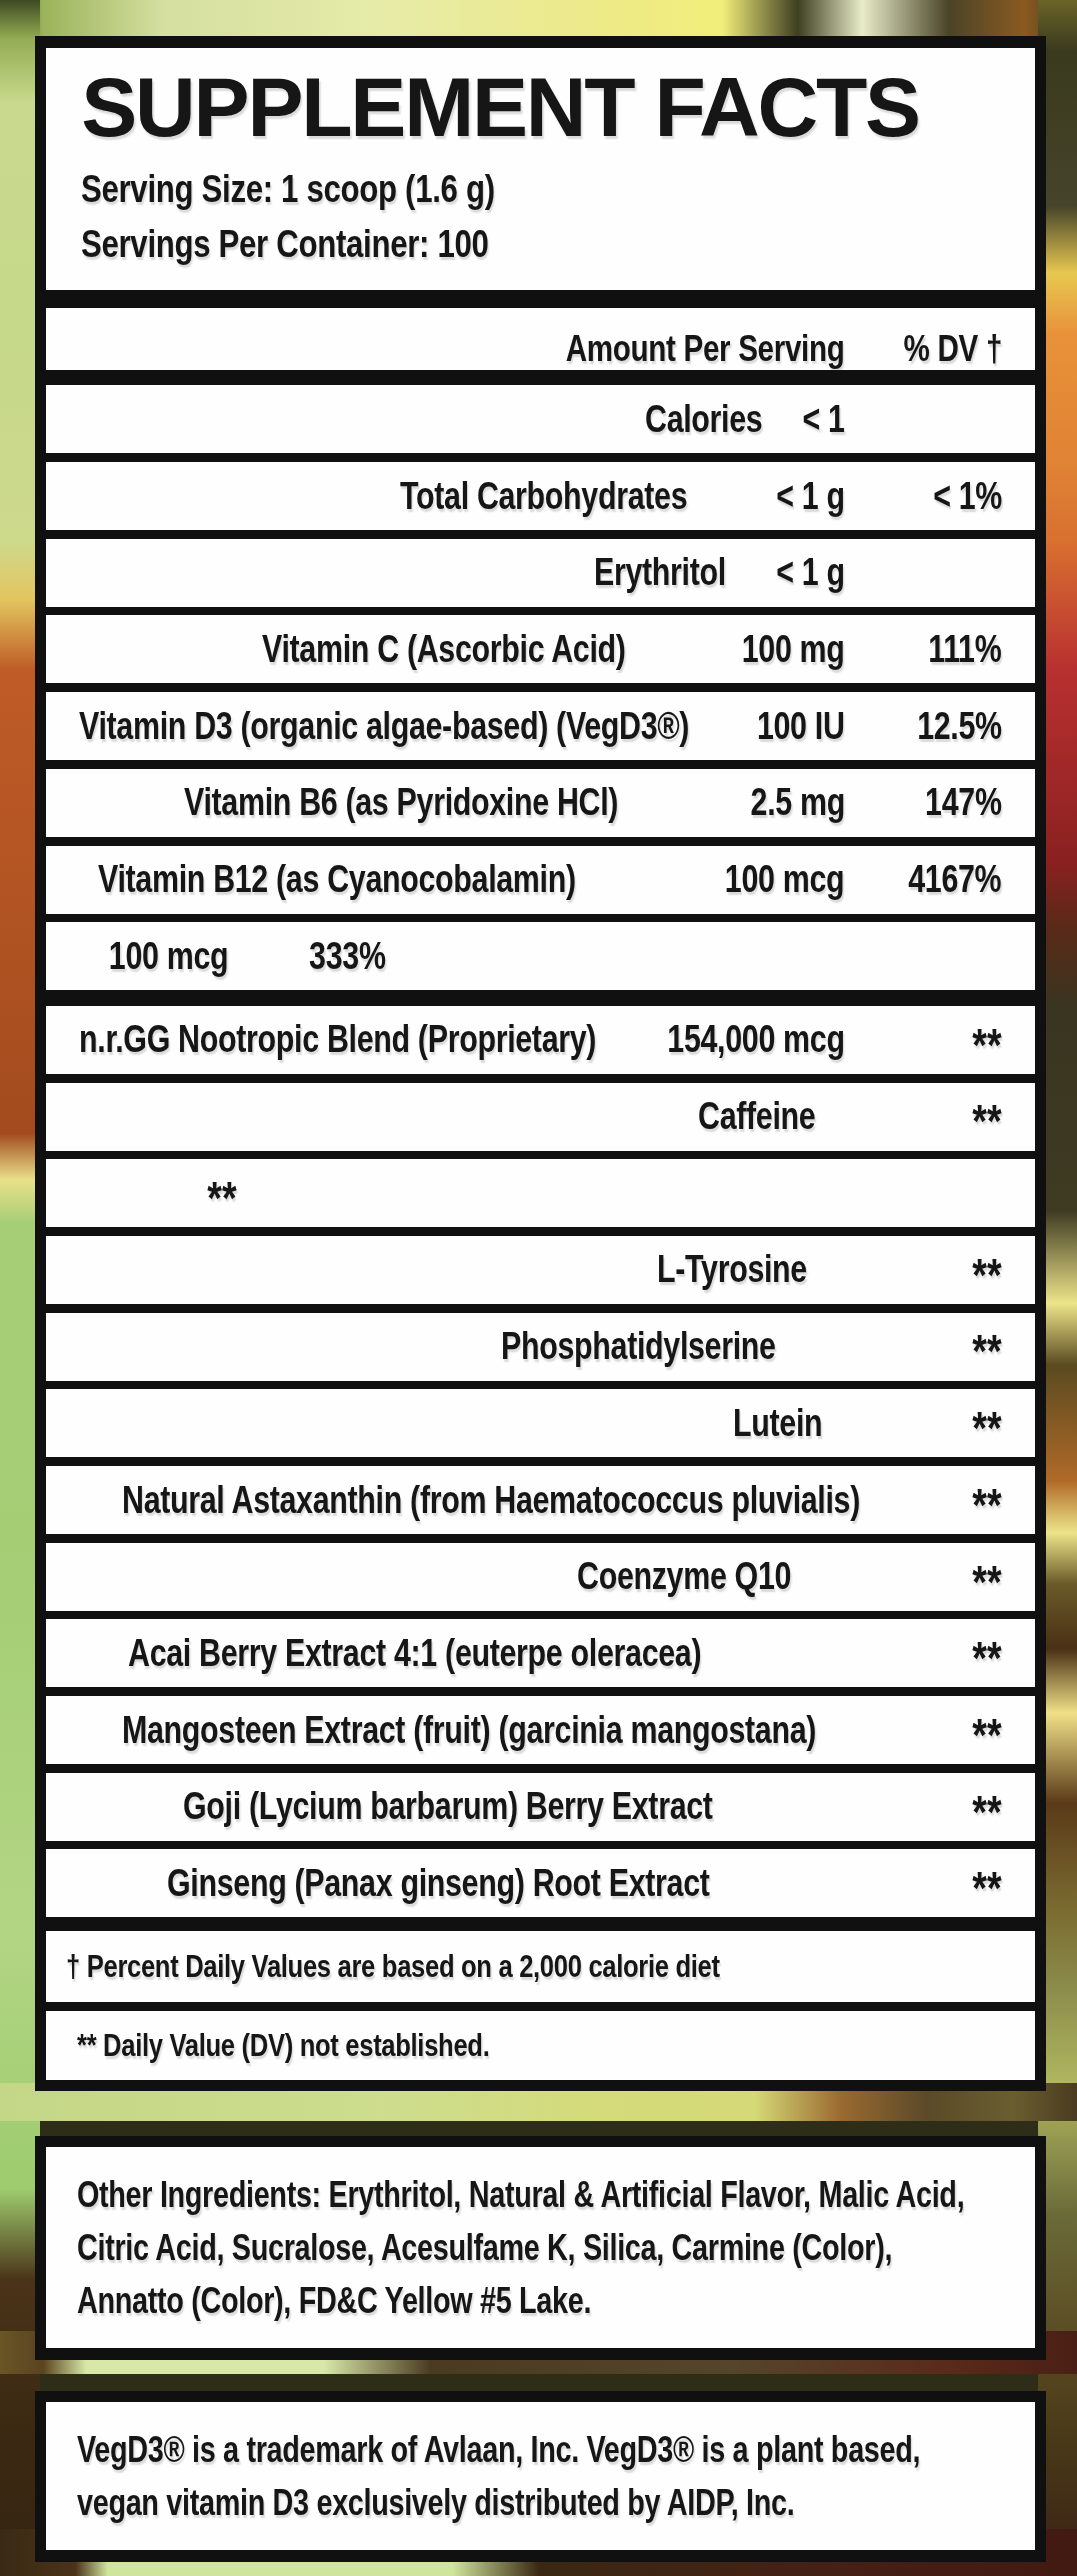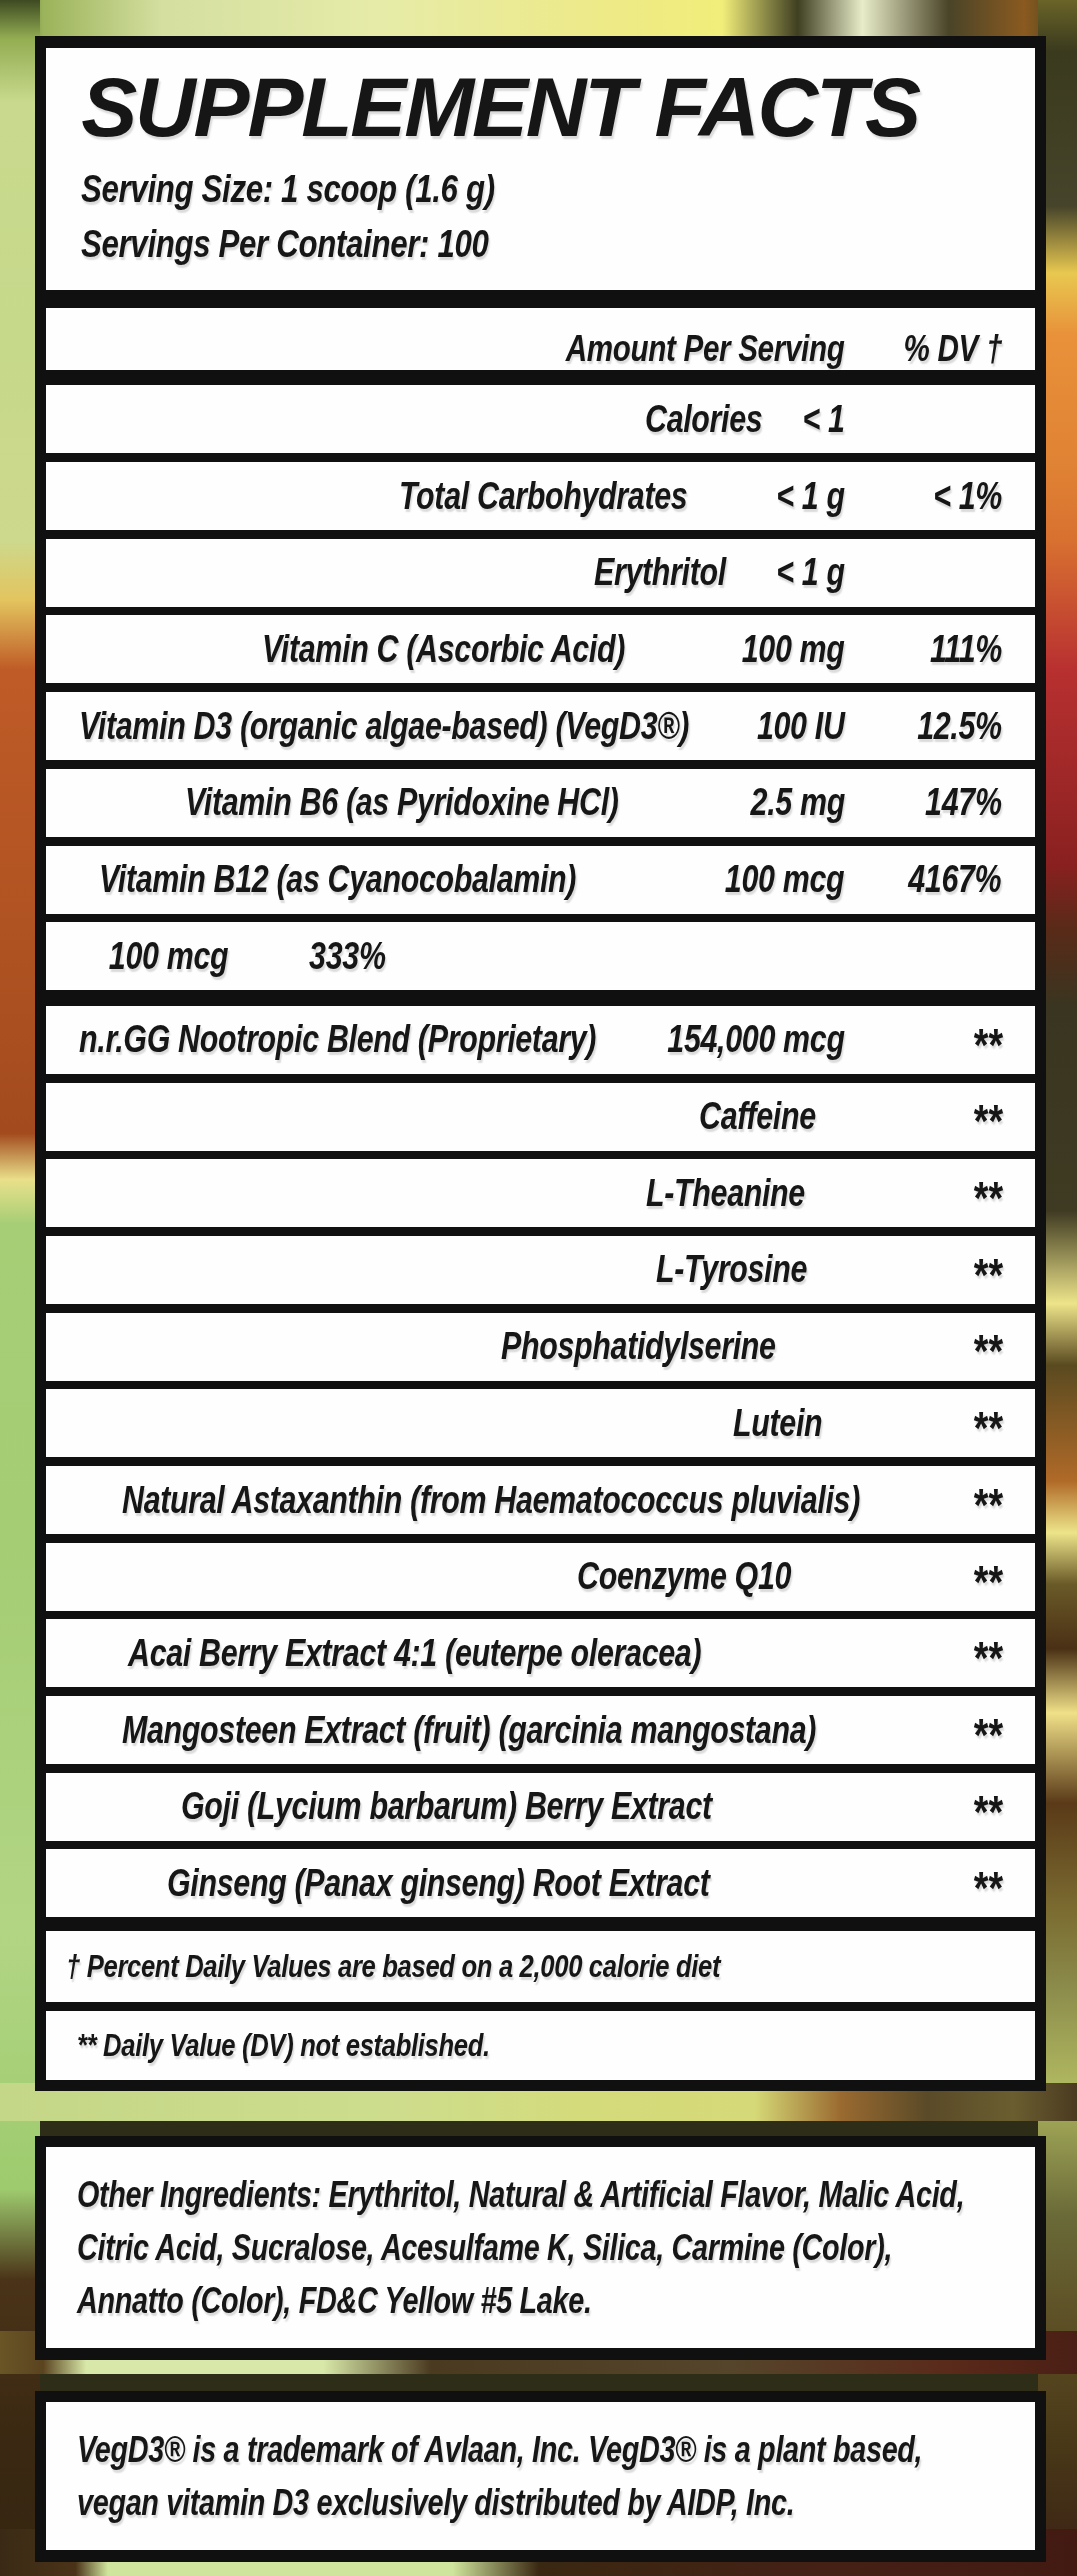--- a/index.html
+++ b/index.html
@@ -26,21 +26,21 @@
 
   
   .panel{
     position:absolute;left:35px;top:36px;width:1011px;z-index:2;
     background:#101010;box-sizing:border-box;
     padding:12px 11.3px 11.3px;
     display:flex;flex-direction:column;gap:8.7px;
     color:#161616;
   }
   .box{background:#fefefe;box-sizing:border-box;}
-  .txt{text-shadow:1.7px 2.6px 1.7px rgba(40,40,40,0.16);font-style:italic;}
+  .txt{text-shadow:1.7px 2.6px 1.7px rgba(40,40,40,0.16);}
 
   .hdr{padding:15.6px 35px 19px;}
   .title{font-weight:bold;font-size:84px;line-height:1.04;letter-spacing:-2.2px;white-space:nowrap;}
   .serv{font-weight:bold;font-size:39px;line-height:55px;}
   .serv.first{margin-top:10.4px;}
 
   .chead{margin-top:8.7px;min-height:62px;display:flex;align-items:flex-end;padding:0 33px;
     font-weight:bold;font-size:37px;}
   .row{min-height:68px;display:flex;align-items:center;padding:0 33px;
     font-weight:bold;font-size:38px;}
@@ -148,21 +148,20 @@
     <div class="cell dv"><span class="cnd cnd-r ast">**</span></div>
   </div>
 
   <div class="box row txt indent">
     <div class="cell name"><span class="cnd">Caffeine</span></div>
     <div class="cell amount"><span class="cnd cnd-r"></span></div>
     <div class="cell dv"><span class="cnd cnd-r ast">**</span></div>
   </div>
 
   <div class="box row txt indent">
-    <div class="cell name"><span class="cnd">L-Theanine</span></div>
     <div class="cell amount"><span class="cnd cnd-r"></span></div>
     <div class="cell dv"><span class="cnd cnd-r ast">**</span></div>
   </div>
 
   <div class="box row txt indent">
     <div class="cell name"><span class="cnd">L-Tyrosine</span></div>
     <div class="cell amount"><span class="cnd cnd-r"></span></div>
     <div class="cell dv"><span class="cnd cnd-r ast">**</span></div>
   </div>
 

